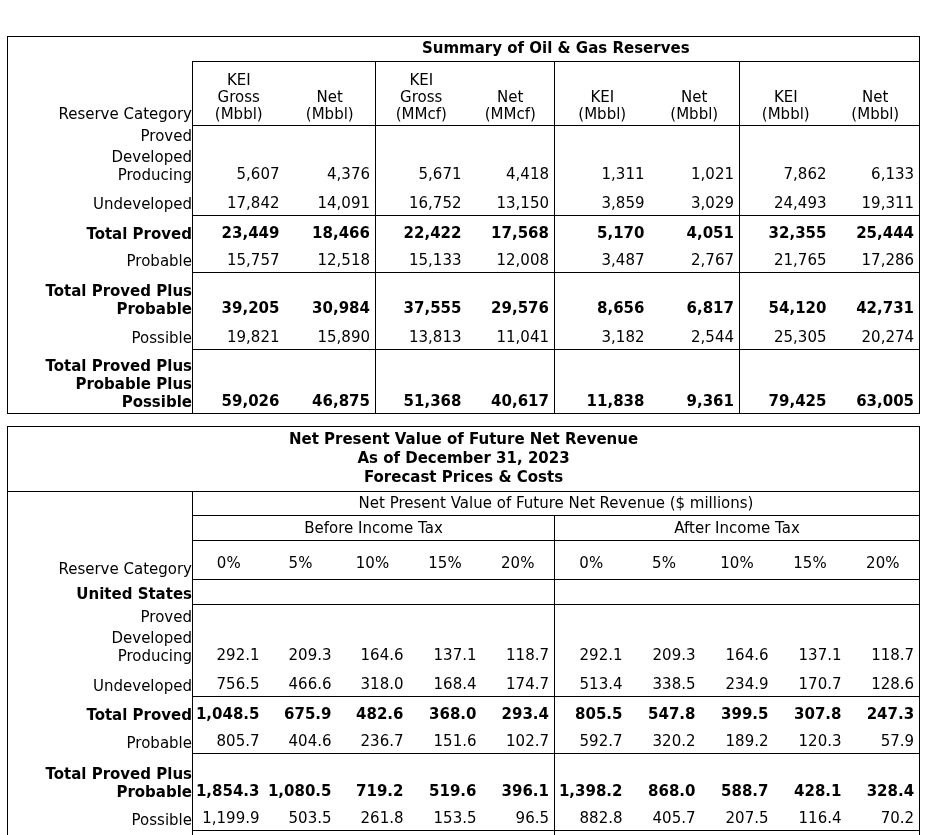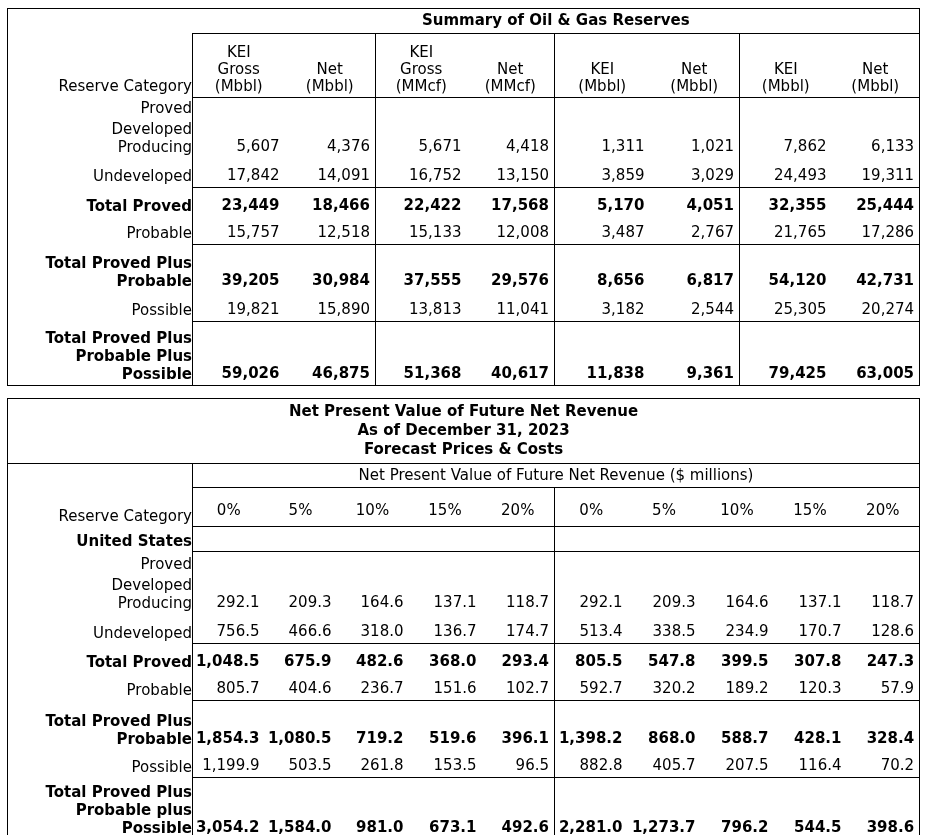--- a/index.html
+++ b/index.html
@@ -9,20 +9,21 @@
     font-family:"DejaVu Sans","Liberation Sans",sans-serif;
     font-size:15px;
   }
   .wrap{padding-top:8px;}
   table.rtab{
     border-collapse:collapse;
     table-layout:fixed;
     width:912px;
     margin-left:7px;
     border:1px solid #000;
+    margin-top:28px;
   }
   #t2{margin-top:12px;}
   td{padding:0;vertical-align:bottom;overflow:hidden;}
   .bb{border-bottom:1px solid #000;}
   .bl{border-left:1px solid #000;}
   .lt{border-top:1px solid #000;}
   .b{font-weight:bold;}
   .title{font-weight:bold;text-align:center;vertical-align:middle;line-height:19px;}
   .lbl{
     border-right:1px solid #000;
@@ -235,20 +236,25 @@
       <td colspan="11" class="title bb">
         <div>Net Present Value of Future Net Revenue</div>
         <div>As of December 31, 2023</div>
         <div>Forecast Prices &amp; Costs</div>
       </td>
     </tr>
     <tr class="sphRow">
       <td class="lbl"></td>
       <td colspan="10" class="sph bb">Net Present Value of Future Net Revenue ($ millions)</td>
     </tr>
+    <tr class="taxRow">
+      <td class="lbl"></td>
+      <td colspan="5" class="taxh bb">Before Income Tax</td>
+      <td colspan="5" class="taxh bb bl">After Income Tax</td>
+    </tr>
     <tr class="rateRow">
       <td class="lbl">Reserve Category</td>
       <td class="rate bb">0%</td>
       <td class="rate bb">5%</td>
       <td class="rate bb">10%</td>
       <td class="rate bb">15%</td>
       <td class="rate bb">20%</td>
       <td class="rate bb bl">0%</td>
       <td class="rate bb">5%</td>
       <td class="rate bb">10%</td>
@@ -295,21 +301,21 @@
           <td class="num">209.3</td>
           <td class="num">164.6</td>
           <td class="num">137.1</td>
           <td class="num">118.7</td>
         </tr>
         <tr>
           <td class="lbl ind">Undeveloped</td>
           <td class="num">756.5</td>
           <td class="num">466.6</td>
           <td class="num">318.0</td>
-          <td class="num">136.7</td>
+          <td class="num">168.4</td>
           <td class="num">174.7</td>
           <td class="num bl">513.4</td>
           <td class="num">338.5</td>
           <td class="num">234.9</td>
           <td class="num">170.7</td>
           <td class="num">128.6</td>
         </tr>
         <tr>
           <td class="lbl b">Total Proved</td>
           <td class="num b lt">1,048.5</td>

